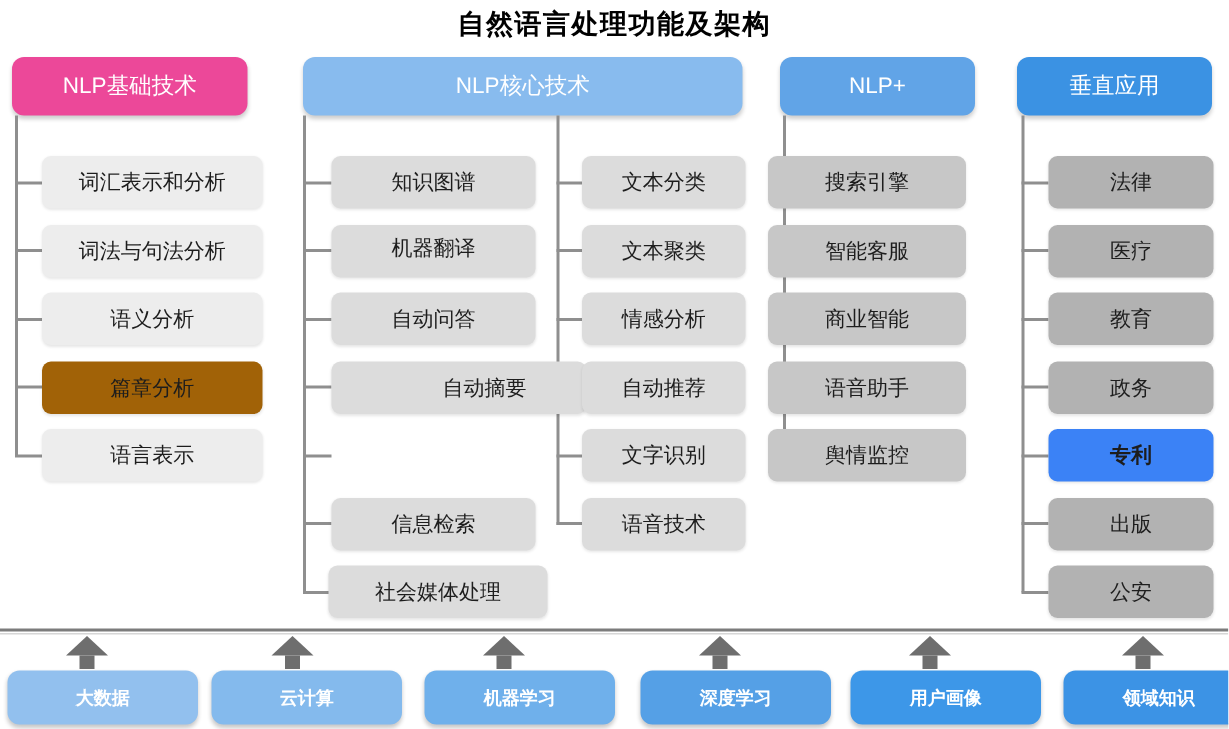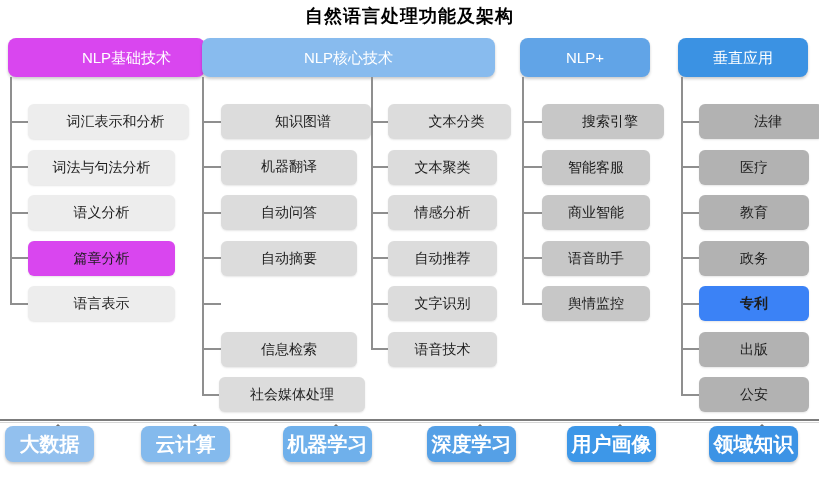--- a/index.html
+++ b/index.html
@@ -18,56 +18,56 @@
   }
   .item {
     position:absolute; height:35px; border-radius:6px;
     color:#1d1d1d; font-size:14px; line-height:35px; text-align:center;
     box-shadow:0 1px 2px rgba(0,0,0,0.10);
   }
   
   .c1  { left:28px;  width:147px; }
   .c2l { left:221px; width:136px; }
   .c2r { left:388px; width:109px; }
-  .c3  { left:542px; width:108px; }
+  .c3  { left:512px; width:132px; }
   .c4  { left:699px; width:110px; }
   
-  .r0 { top:104px;padding-left:14px; } .r1 { top:149.5px; } .r2 { top:195px; } .r3 { top:240.5px; }
+  .r0 { top:104px; } .r1 { top:149.5px; } .r2 { top:195px; } .r3 { top:240.5px; }
   .r4 { top:286px; } .r5 { top:331.5px; } .r6 { top:377px; }
   
   .vline { position:absolute; width:2px; background:#8f8f8f; }
   .stub  { position:absolute; height:2px; background:#8f8f8f; }
   .s0 { top:120.5px; } .s1 { top:166px; } .s2 { top:211.5px; } .s3 { top:257px; }
   .s4 { top:302.5px; } .s5 { top:348px; } .s6 { top:393.5px; }
   
   .sep-dark  { position:absolute; left:0; top:419px; width:819px; height:2px; background:#7c7c7c; }
   .sep-light { position:absolute; left:0; top:422px; width:819px; height:1px; background:#d6d6d6; }
   
   .arrow { position:absolute; top:424px; width:28px; }
   .arrow .head {
     width:0; height:0; margin:0 auto;
     border-left:14px solid transparent; border-right:14px solid transparent;
     border-bottom:13px solid #6e6e6e;
   }
   .arrow .stem { width:10px; height:9px; background:#6e6e6e; margin:0 auto; }
   
   .fnd {
-    position:absolute; top:426px; width:89px; height:36px; border-radius:8px;
-    color:#ffffff; font-size:20px; font-weight:600; line-height:36px; text-align:center;
+    position:absolute; top:447px; width:127px; height:36px; border-radius:8px;
+    color:#ffffff; font-size:12px; font-weight:600; line-height:36px; text-align:center;
     box-shadow:0 2px 3px rgba(0,0,0,0.22);
   }
 </style>
 </head>
 <body>
 
 <div class="stage">
 
   <div class="title">自然语言处理功能及架构</div>
 
-  <div class="hdr" style="left: 8px; width: 157px; background-color: #d946ef; padding-left: 40px;">NLP基础技术</div>
+  <div class="hdr" style="left: 8px; width: 157px; background-color: #ec4899;">NLP基础技术</div>
   <div class="hdr" style="left: 202px; width: 293px; background-color: rgb(136, 187, 238);">NLP核心技术</div>
   <div class="hdr" style="left: 520px; width: 130px; background-color: rgb(97, 164, 231);">NLP+</div>
   <div class="hdr" style="left: 678px; width: 130px; background-color: rgb(59, 146, 227);">垂直应用</div>
 
   <div class="vline" style="left:10px;top:77px;height:227px"></div>
   <div class="vline" style="left:202px;top:77px;height:318px"></div>
   <div class="vline" style="left:371px;top:77px;height:273px"></div>
   <div class="vline" style="left:522px;top:77px;height:227px"></div>
   <div class="vline" style="left:681px;top:77px;height:318px"></div>
 
@@ -102,27 +102,27 @@
   <div class="stub s1" style="left:681px;width:18px"></div>
   <div class="stub s2" style="left:681px;width:18px"></div>
   <div class="stub s3" style="left:681px;width:18px"></div>
   <div class="stub s4" style="left:681px;width:18px"></div>
   <div class="stub s5" style="left:681px;width:18px"></div>
   <div class="stub s6" style="left:681px;width:18px"></div>
 
   <div class="item c1 r0" style="background-color: rgb(237, 237, 237);">词汇表示和分析</div>
   <div class="item c1 r1" style="background-color: rgb(237, 237, 237);">词法与句法分析</div>
   <div class="item c1 r2" style="background-color: rgb(237, 237, 237);">语义分析</div>
-  <div class="item c1 r3" style="background-color: #d946ef;">篇章分析</div>
+  <div class="item c1 r3" style="background-color: #a16207;">篇章分析</div>
   <div class="item c1 r4" style="background-color: rgb(237, 237, 237);">语言表示</div>
 
   <div class="item c2l r0" style="background-color: rgb(220, 220, 220);">知识图谱</div>
   <div class="item c2l r1" style="background-color: rgb(220, 220, 220); font-family: Liberation Mono, monospace;">机器翻译</div>
   <div class="item c2l r2" style="background-color: rgb(220, 220, 220);">自动问答</div>
-  <div class="item c2l r3" style="background-color: rgb(220, 220, 220);">自动摘要</div>
+  <div class="item c2l r3" style="background-color: rgb(220, 220, 220); padding-left: 34px;">自动摘要</div>
   <div class="item c2l r5" style="background-color: rgb(220, 220, 220);">信息检索</div>
   <div class="item c2l r6" style="left: 219px; width: 146px; background-color: rgb(220, 220, 220);">社会媒体处理</div>
 
   <div class="item c2r r0" style="background-color: rgb(220, 220, 220);">文本分类</div>
   <div class="item c2r r1" style="background-color: rgb(220, 220, 220);">文本聚类</div>
   <div class="item c2r r2" style="background-color: rgb(220, 220, 220);">情感分析</div>
   <div class="item c2r r3" style="background-color: rgb(220, 220, 220);">自动推荐</div>
   <div class="item c2r r4" style="background-color: rgb(220, 220, 220);">文字识别</div>
   <div class="item c2r r5" style="background-color: rgb(220, 220, 220);">语音技术</div>
 

